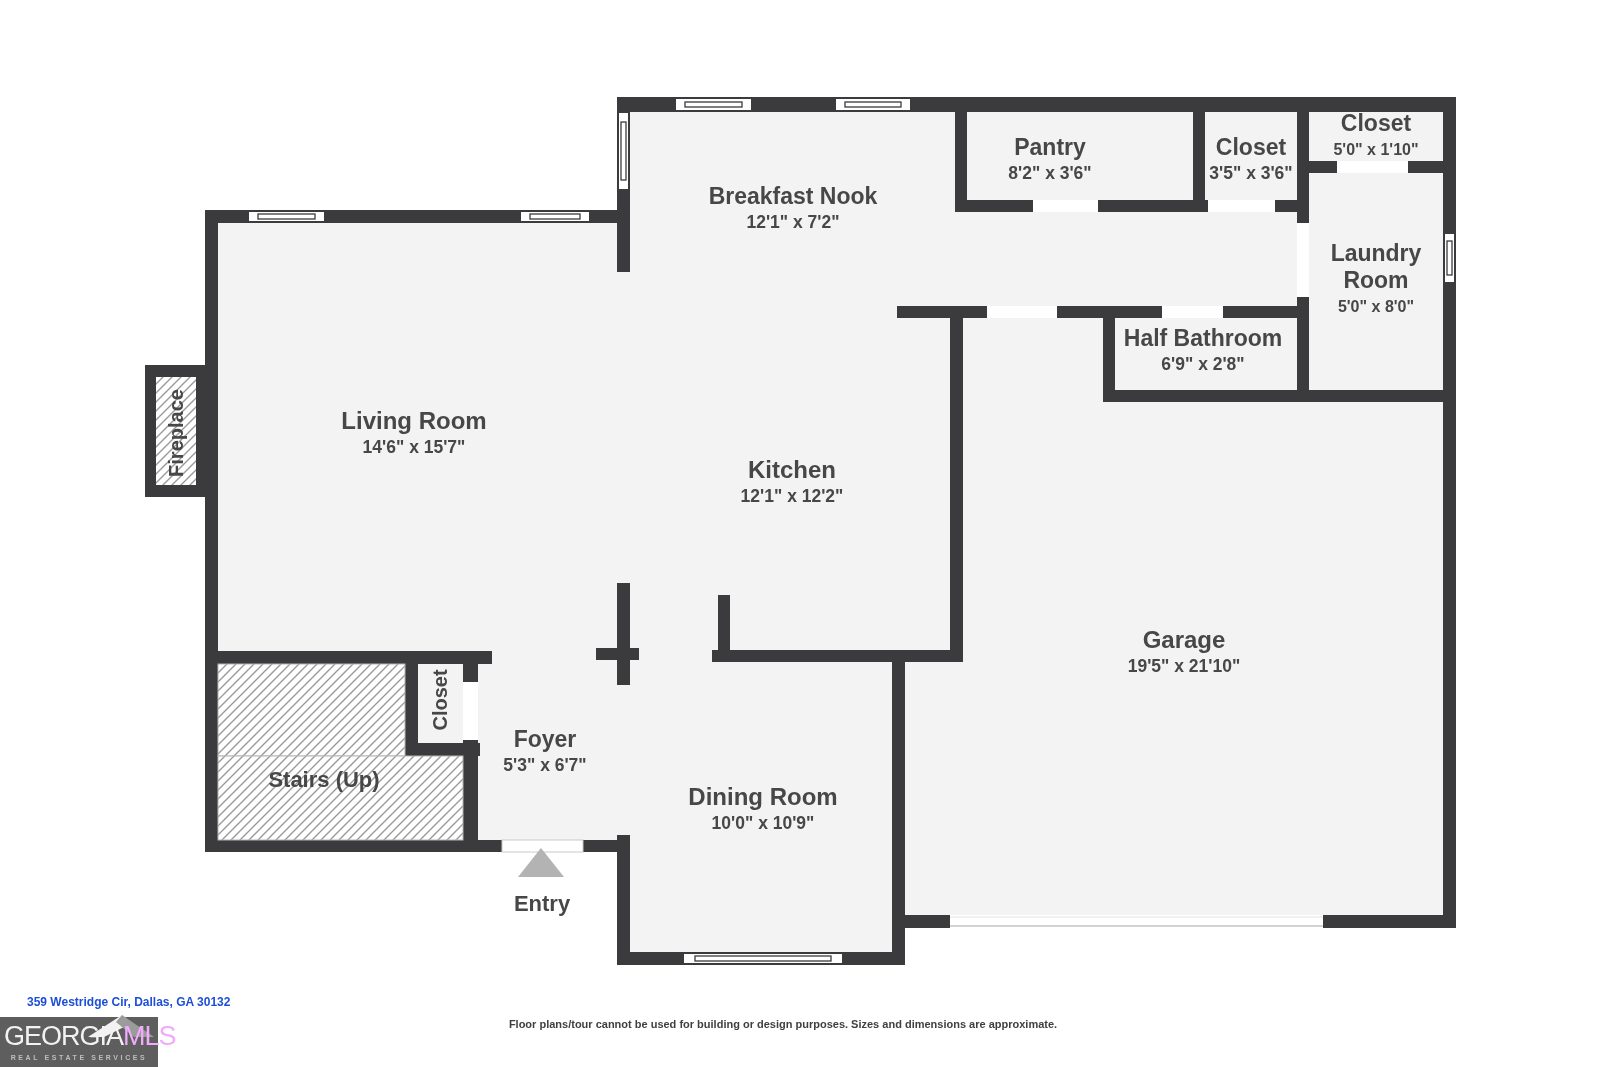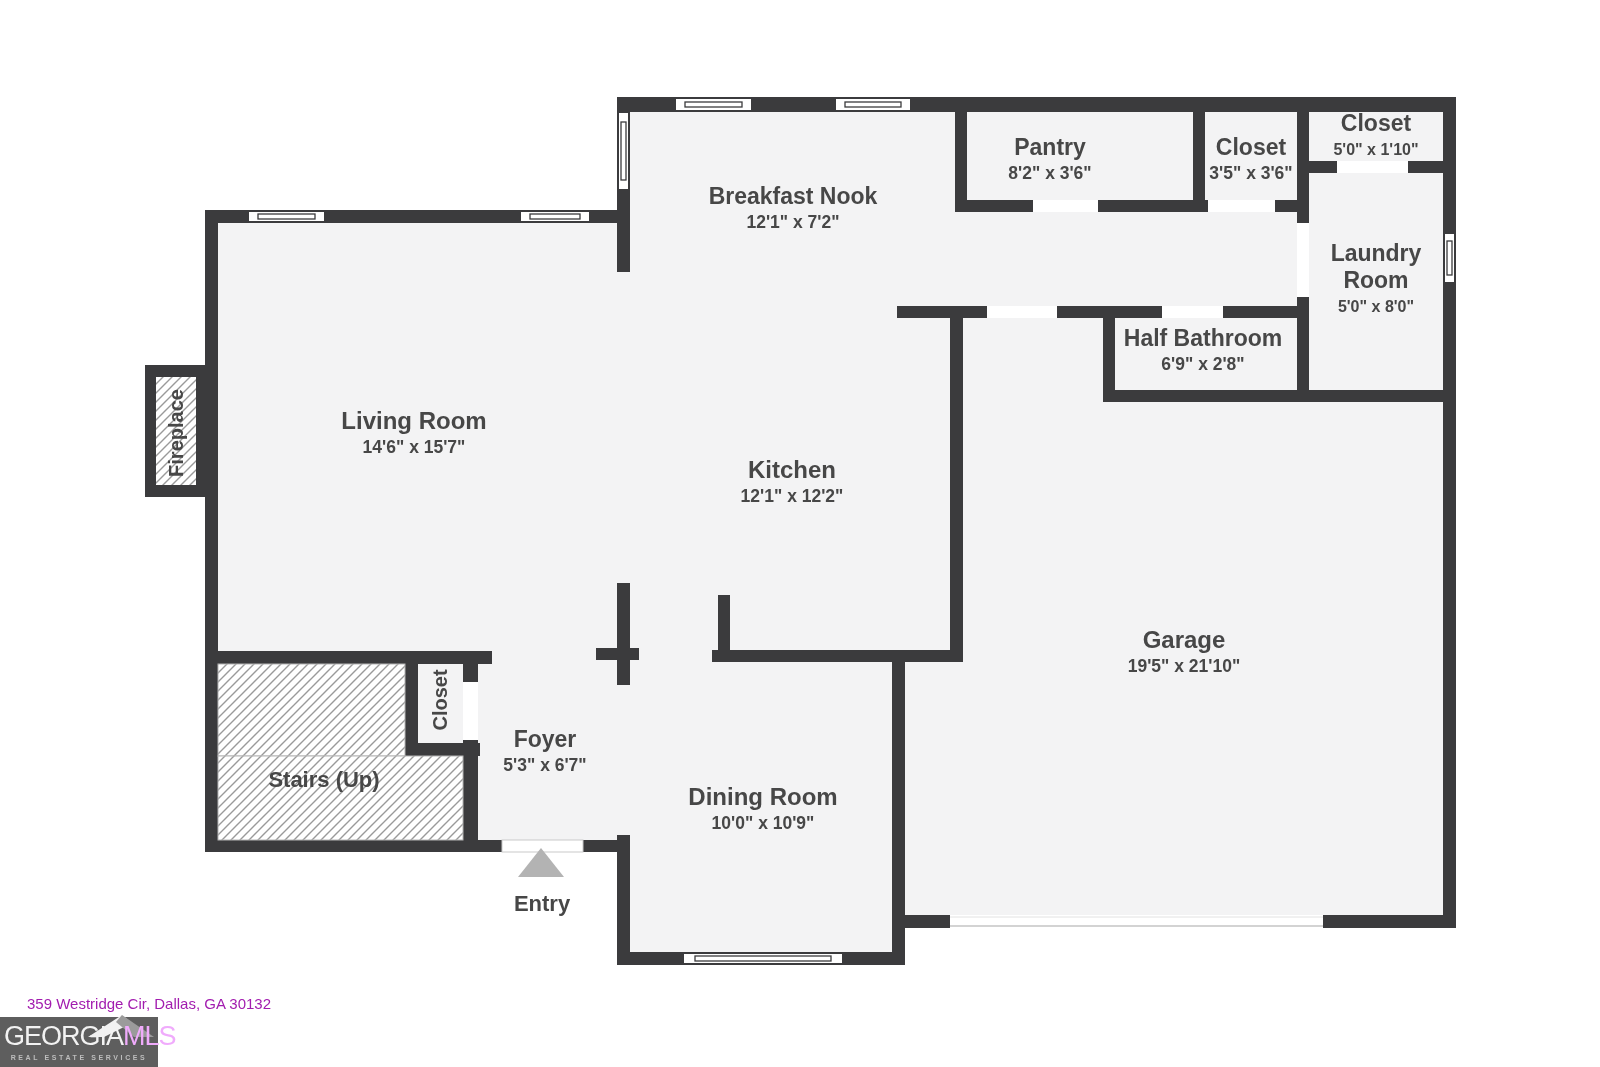--- a/index.html
+++ b/index.html
@@ -7,21 +7,21 @@
         font-family:"Liberation Sans",sans-serif;}
   .plan-svg{position:absolute;left:0;top:0;}
   svg text{font-family:"Liberation Sans",sans-serif;font-weight:bold;fill:#474747;}
   .t-name{font-size:23px;}
   .t-name-lg{font-size:24px;}
   .t-dims{font-size:17.5px;}
   .t-dims-sm{font-size:16px;}
   .t-rot{font-size:20px;}
   .t-entry{font-size:22px;}
   .t-stairs{font-size:22px;}
-  .footer-address{position:absolute;left:27px;top:995px;font-size:15px;font-weight:normal;color:#a21caf;}
+  .footer-address{position:absolute;left:27px;top:995px;font-size:12px;font-weight:bold;color:#1d4ed8;}
   .footer-disclaimer{position:absolute;left:0;top:1018px;width:1566px;text-align:center;
                      font-size:11px;font-weight:bold;color:#3f3f3f;}
   .logo{position:absolute;left:0;top:1017px;width:158px;height:50px;background:#5e5e5e;}
   .logo-row{position:absolute;left:4px;top:4px;width:150px;height:32px;white-space:nowrap;}
   .logo-georgia{font-size:27px;font-weight:400;color:#f2f2f2;letter-spacing:-1px;}
   .logo-mls{font-size:27px;font-weight:400;color:#f0abfc;letter-spacing:-1px;}
   .logo-roof{position:absolute;left:88px;top:-4px;}
   .logo-tagline{position:absolute;left:0;top:37px;width:158px;text-align:center;
                 font-size:7px;font-weight:bold;color:#bdbdbd;letter-spacing:2.6px;}
 </style>
@@ -173,20 +173,21 @@
 
     <text class="t-stairs" x="324" y="787">Stairs (Up)</text>
     <text class="t-entry" x="542" y="911">Entry</text>
 
     <text class="t-rot" transform="translate(447,700) rotate(-90)" x="0" y="0">Closet</text>
     <text class="t-rot" transform="translate(183,433) rotate(-90)" x="0" y="0">Fireplace</text>
   </g>
 </svg>
 
 <div class="footer-address">359 Westridge Cir, Dallas, GA 30132</div>
+<div class="footer-disclaimer">Floor plans/tour cannot be used for building or design purposes. Sizes and dimensions are approximate.</div>
 
 <div class="logo">
   <svg class="logo-roof" width="66" height="24" viewBox="0 0 66 24">
     <polygon points="0,24 34,2 44,10 16,24" fill="#f2f2f2"></polygon>
     <polygon points="34,2 66,24 46,24 28,9" fill="#9b9b9b"></polygon>
   </svg>
   <div class="logo-row">
     <span class="logo-georgia">GEORGIA</span><span class="logo-mls">MLS</span>
   </div>
   <div class="logo-tagline">REAL ESTATE SERVICES</div>

